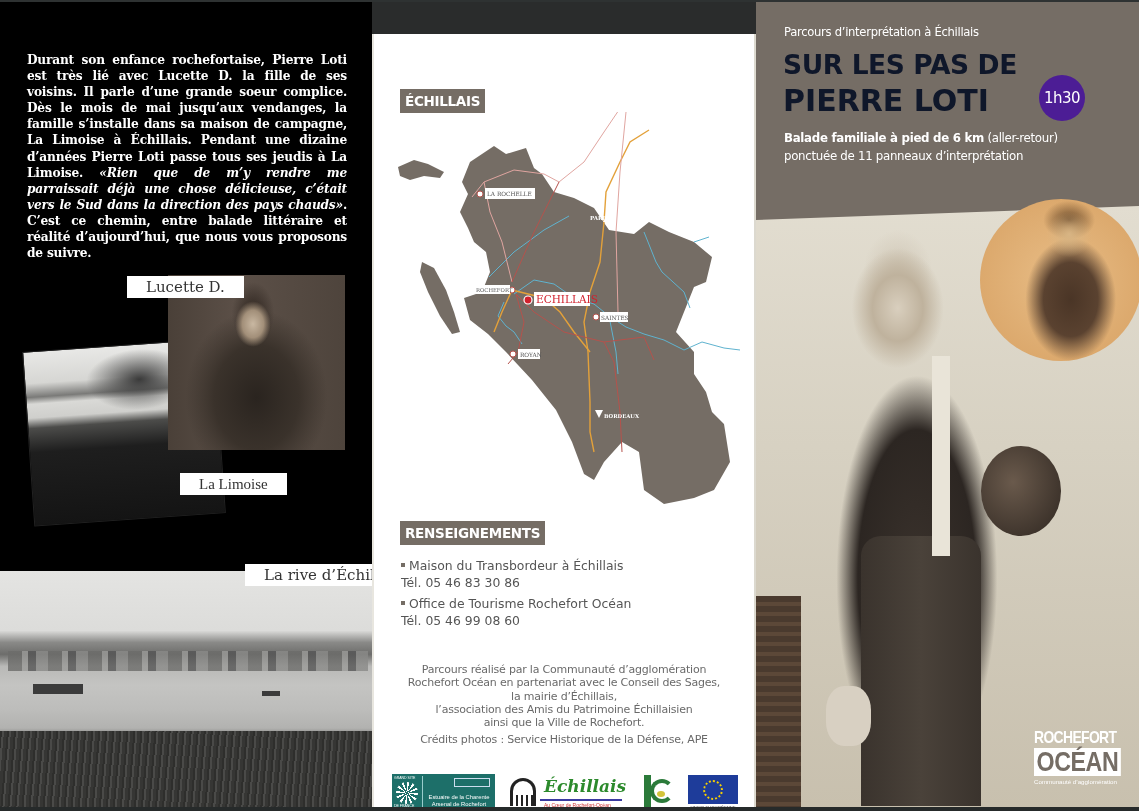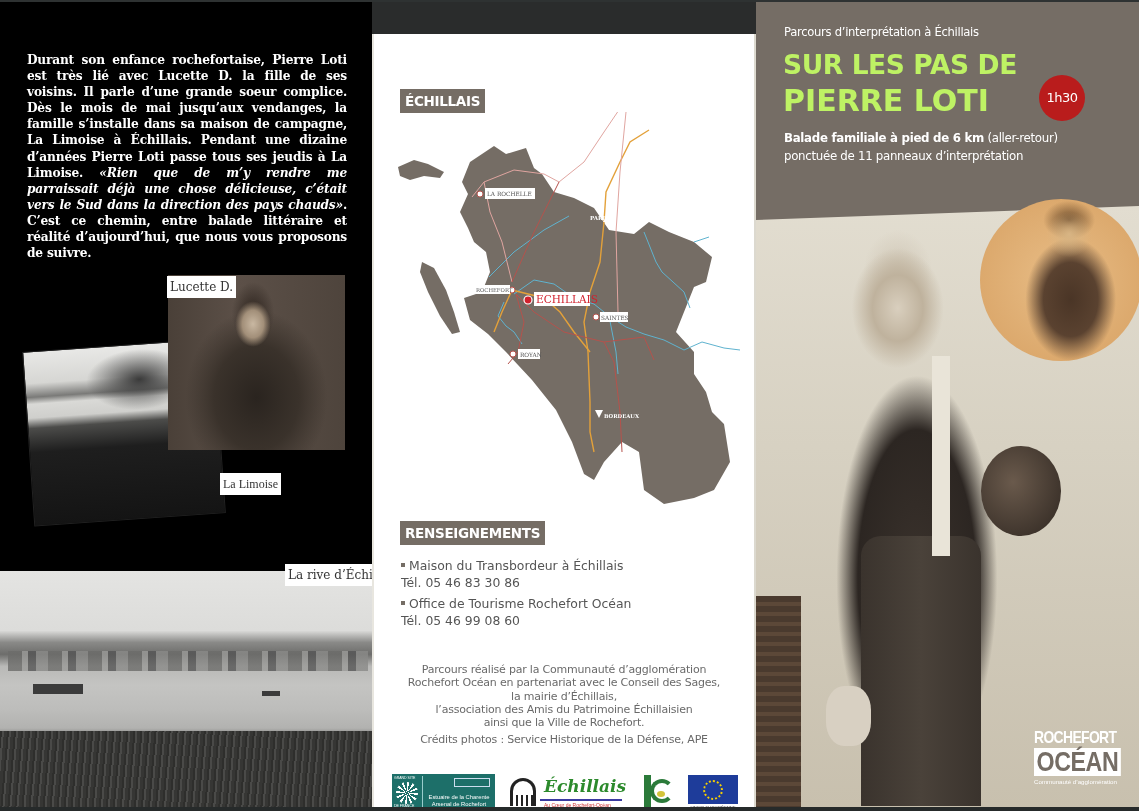--- a/index.html
+++ b/index.html
@@ -29,21 +29,21 @@
   .photo-lucette {
     position: absolute; left: 168px; top: 273px; width: 177px; height: 175px;
     background:
       radial-gradient(ellipse 10% 13% at 48% 28%, #c9b8a2 0%, #a28f79 60%, transparent 100%),
       radial-gradient(ellipse 12% 18% at 48% 22%, #2b221c 0%, transparent 100%),
       radial-gradient(ellipse 40% 50% at 50% 70%, #2a241f 0%, #3a322b 60%, transparent 100%),
       linear-gradient(90deg, #4a4038 0%, #5c5048 40%, #4e443c 100%);
   }
   .caption-box {
     position: absolute; background: #ffffff; color: #333;
-    font-family: "DejaVu Serif", serif; font-size: 12px; line-height: 22px; padding: 0 3px; white-space: nowrap; margin-left: 40px;
+    font-family: "DejaVu Serif", serif; font-size: 15px; line-height: 22px; padding: 0 19px; white-space: nowrap;
   }
   .cap-lucette { left: 127px; top: 274px; }
   .cap-limoise { left: 180px; top: 471px; font-family: Liberation Serif, serif; }
   .cap-rive { left: 245px; top: 562px; }
 
   .photo-rive {
     position: absolute; left: 0; top: 569px; width: 372px; height: 238px;
     background:
       linear-gradient(180deg, #e4e4e2 0%, #dcdcda 25%, #8a8a88 30%, #6d6d6b 35%, #b9b9b7 40%, #c4c4c2 48%, #bdbdbb 58%, #b2b2b0 66%, #5a5a58 72%, #3a3a38 82%, #2a2a28 100%);
   }
@@ -100,25 +100,25 @@
   .logo-leader .dot { position: absolute; left: 13px; top: 16px; width: 8px; height: 6px; background: #d4c43a; border-radius: 50%; }
 
   .logo-eu { position: absolute; left: 296px; top: 1px; width: 50px; height: 36px; }
   .logo-eu .flag { position: absolute; left: 0; top: 0; width: 50px; height: 29px; background: #1e3c9a; }
   .logo-eu .stars { position: absolute; left: 15px; top: 5px; width: 20px; height: 20px; border-radius: 50%; border: 2px dotted #f5d000; }
   .logo-eu .label { position: absolute; left: 0; top: 30px; width: 50px; text-align: center; font-size: 4.3px; color: #333; }
 
   
   .panel-right { position: absolute; left: 756px; top: 2px; width: 383px; height: 805px; background: #756d65; overflow: hidden; }
   .kicker { position: absolute; left: 28px; top: 23px; font-family: "DejaVu Sans", sans-serif; font-size: 11.6px; color: #fff; letter-spacing: -0.3px; }
-  .title { position: absolute; left: 27px; top: 45px; font-family: "DejaVu Sans", sans-serif; font-weight: bold; color: #bef264; font-size: 26.5px; line-height: 36px; letter-spacing: -0.4px; }
+  .title { position: absolute; left: 27px; top: 45px; font-family: "DejaVu Sans", sans-serif; font-weight: bold; color: #0f172a; font-size: 26.5px; line-height: 36px; letter-spacing: -0.4px; }
   .title .l2 { font-size: 30px; letter-spacing: 0px; }
   .duration-badge {
     position: absolute; left: 283px; top: 73px; width: 46px; height: 46px; border-radius: 50%;
-    background: #b91c1c; color: #fff; font-family: "DejaVu Sans", sans-serif; font-size: 13px; line-height: 46px; text-align: center; letter-spacing: -0.5px;
+    background: #4c1d95; color: #fff; font-family: "DejaVu Sans", sans-serif; font-size: 15px; line-height: 46px; text-align: center; letter-spacing: -0.5px;
   }
   .subline { position: absolute; left: 28px; top: 127px; width: 350px; font-family: "DejaVu Sans", sans-serif; font-size: 11.8px; line-height: 18px; color: #fff; letter-spacing: -0.3px; }
   .subline b { font-weight: bold; }
 
   .photo-loti {
     position: absolute; left: 0; top: 204px; width: 383px; height: 601px;
     clip-path: polygon(0 14px, 383px 0, 383px 601px, 0 601px);
     background:
       radial-gradient(ellipse 12% 10% at 37% 17%, #d9cfbe 0%, #bfb29d 55%, transparent 100%),
       radial-gradient(ellipse 9% 7% at 37% 11%, #cfc6b5 0%, transparent 100%),

